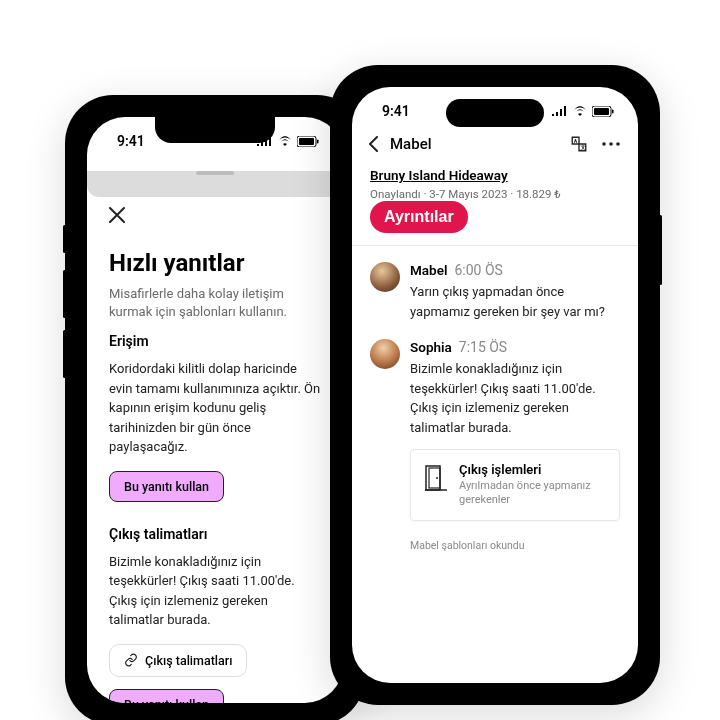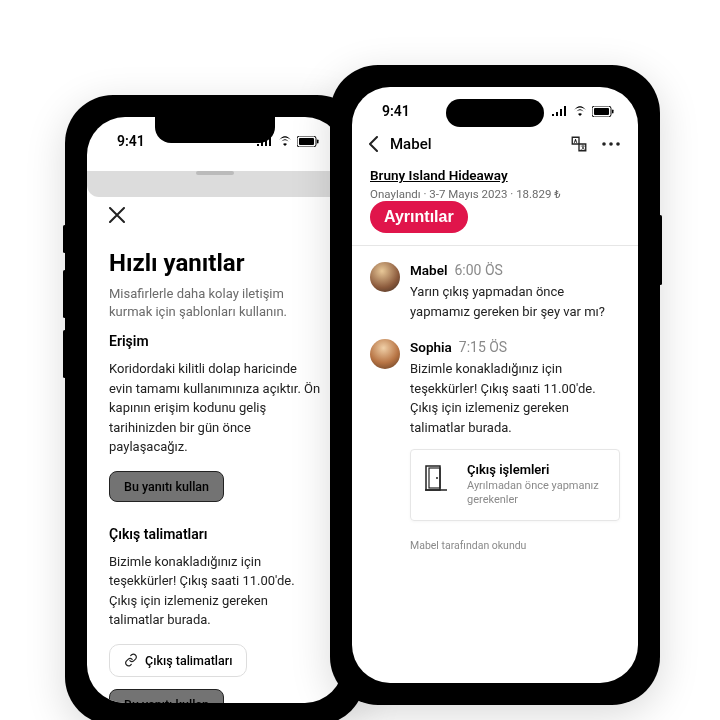--- a/index.html
+++ b/index.html
@@ -124,21 +124,21 @@
       display: inline-flex;
       align-items: center;
       gap: 6px;
       border: 1px solid #222;
       border-radius: 8px;
       padding: 7px 14px;
       font-size: 12.5px;
       font-weight: 500;
       cursor: pointer;
       margin-bottom: 24px;
-      background: #737373;
+      background: #f0abfc;
       text-align: center;
     }
     .link-chip {
       display: inline-flex;
       align-items: center;
       gap: 7px;
       border: 1px solid #ddd;
       border-radius: 10px;
       padding: 8px 14px;
       font-size: 12.5px;
@@ -211,21 +211,21 @@
       line-height: 1.5;
       color: #222;
     }
     .card {
       margin-top: 12px;
       border: 1px solid #e6e6e6;
       border-radius: 4px;
       padding: 12px 14px;
       display: flex;
       align-items: flex-start;
-      gap: 20px;
+      gap: 12px;
       box-shadow: 0 1px 3px rgba(0,0,0,.04);
     }
     .card-icon {
       width: 22px; height: 26px;
       flex-shrink: 0;
       margin-top: 3px;
     }
     .card-title { font-size: 13px; font-weight: 600; margin-bottom: 2px; }
     .card-sub { font-size: 11px; color: #8a8a8a; line-height: 1.3; }
     .read-receipt {
@@ -383,17 +383,17 @@
                 </svg>
             </span>
             <div>
               <div class="card-title">Çıkış işlemleri</div>
               <div class="card-sub">Ayrılmadan önce yapmanız gerekenler</div>
             </div>
           </div>
         </div>
       </div>
 
-      <div class="read-receipt">Mabel tarafından okundu</div>
+      <div class="read-receipt">Mabel şablonları okundu</div>
     </div>
 
   </div>
 </div>
 
 </body></html>

